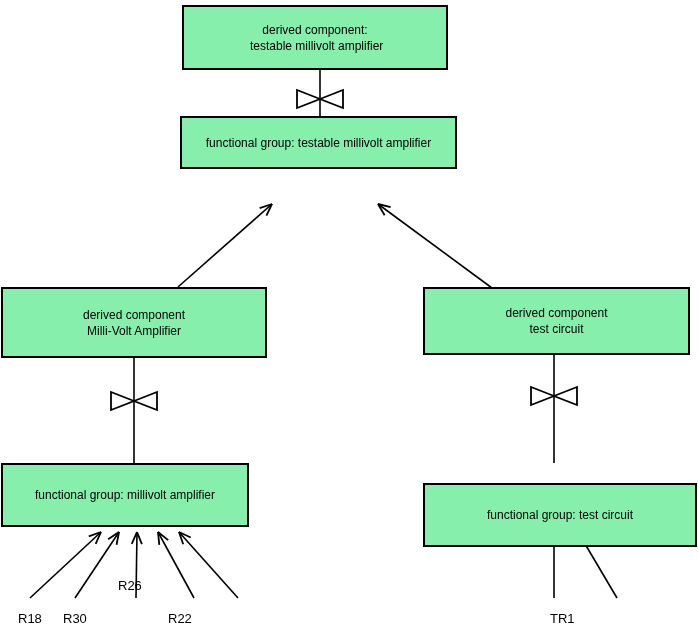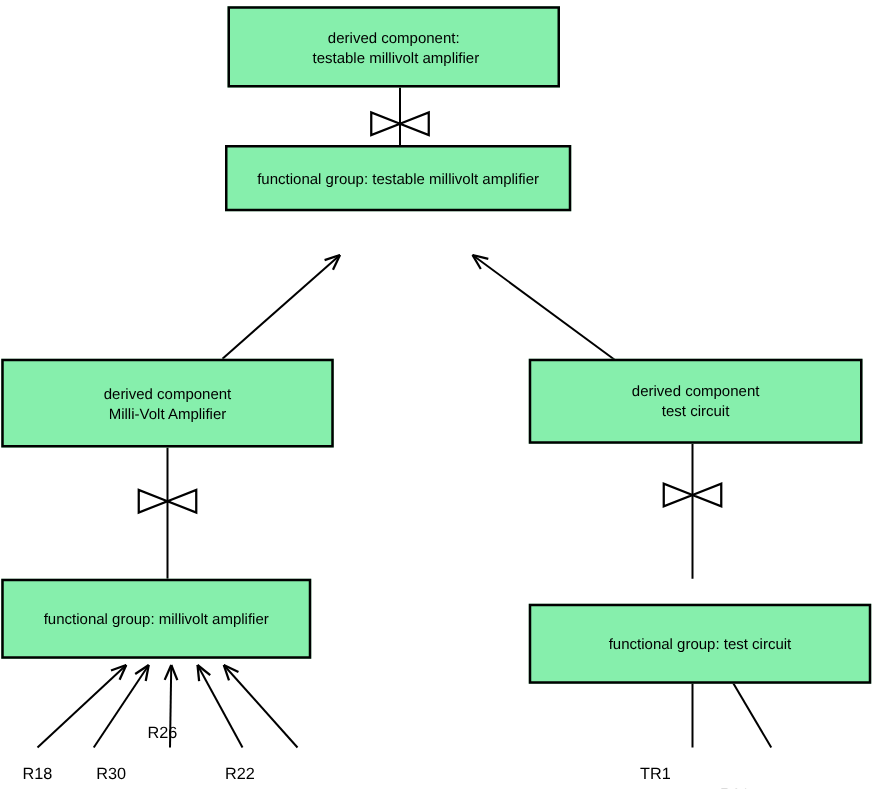--- a/index.html
+++ b/index.html
@@ -138,20 +138,20 @@
       </div>
       <div class="node" style="left: 1px; top: 463px; width: 248px; height: 64px;">
         <div class="node-text center">functional group: millivolt amplifier</div>
       </div>
       <div class="node" style="left: 423px; top: 483px; width: 274px; height: 64px;">
         <div class="node-text center">functional group: test circuit</div>
       </div>
     </div>
   <div id="labels">
       <div class="part-label" style="left: 18px; top: 611px;">R18</div>
-      <div class="part-label" style="left: 63px; top: 611px; margin-left: 14px;">R30</div>
+      <div class="part-label" style="left: 63px; top: 611px;">R30</div>
       <div class="part-label" style="left: 118px; top: 578px;">R26</div>
-      <div class="part-label" style="left: 180px; top: 611px;">R22</div>
+      <div class="part-label" style="left: 168px; top: 611px;">R22</div>
       <div class="part-label" style="left: 213px; top: 645px;">IC1</div>
-      <div class="part-label" style="left: 512px; top: 611px;">TR1</div>
+      <div class="part-label" style="left: 550px; top: 611px;">TR1</div>
       <div class="part-label" style="left: 576px; top: 611px; margin-top: 17px;">R36</div>
     </div>
 </div>
 
 </body></html>

